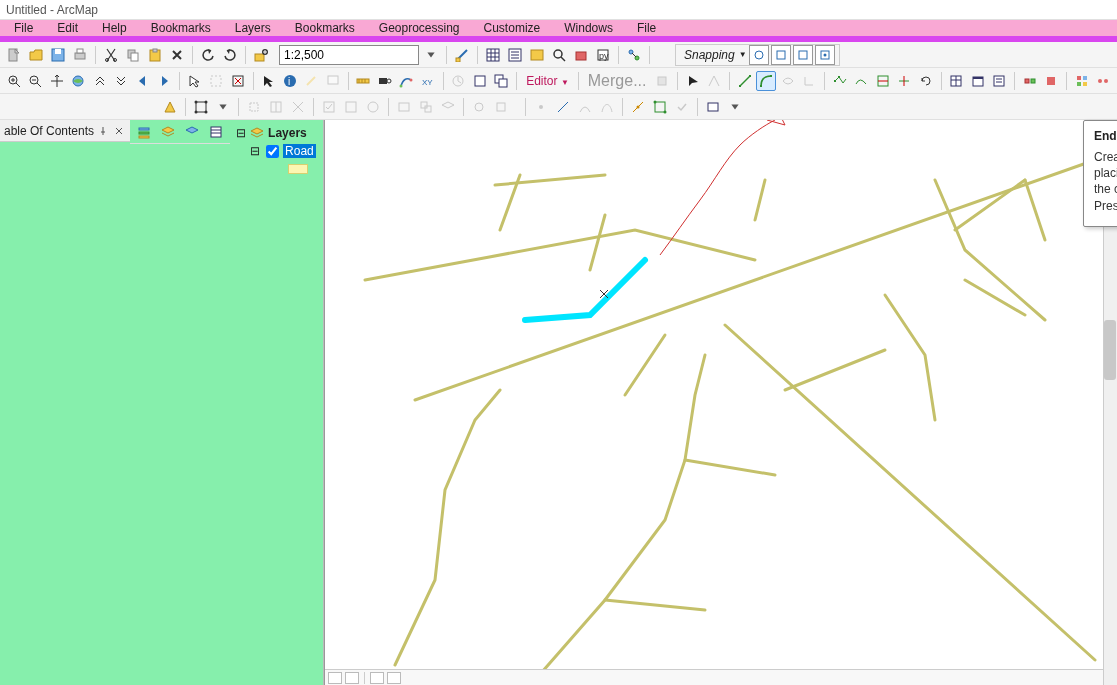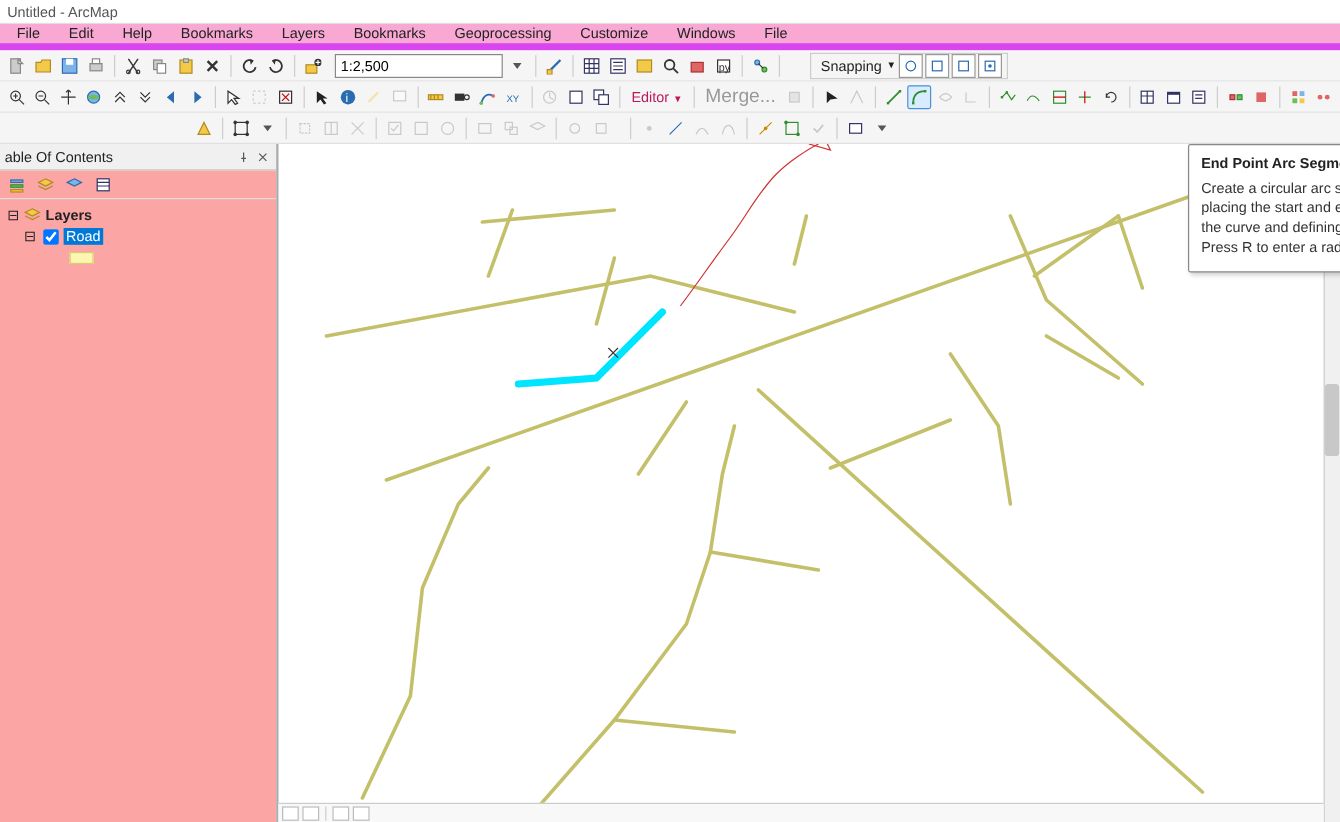--- a/index.html
+++ b/index.html
@@ -19,27 +19,27 @@
   .tb-btn.small svg { width: 12px; height: 12px; }
   .tb-sep { width: 1px; height: 18px; background: #ccc; margin: 0 3px; }
   .tb-btn.disabled { opacity: 0.4; }
 
   .scale-input { width: 140px; height: 20px; border: 1px solid #888; font-size: 12px; padding: 0 4px; background: #fff; }
 
   .editor-label { padding: 0 4px; font-size: 12px; color: #be185d; }
   .editor-disabled { color: #999; padding: 0 4px; font-size: 16px; }
 
   .snap-group { border: 1px solid #ccc; height: 22px; display: inline-flex; align-items: center; padding: 0 4px; margin-left: 20px; }
-  .snap-label { padding: 0 4px; font-size: 12px; }
+  .snap-label { padding: 0 4px; font-size: 12px; font-style: italic; }
   .snap-btn { width: 20px; height: 20px; border: 1px solid #999; margin-left: 2px; display: inline-flex; align-items: center; justify-content: center; background: #fff; }
   .snap-btn svg { width: 12px; height: 12px; }
 
   
   .main { display: flex; height: calc(685px - 20px - 22px - 26px - 26px - 26px); position: relative; }
-  .toc { width: 231px; border-right: 1px solid #bbb; background: #fca5a5; display: flex; flex-direction: column; }
+  .toc { width: 324px; border-right: 1px solid #bbb; background: #86efac; display: flex; flex-direction: row; }
   .toc-header { height: 22px; background: #f0f0f0; border-bottom: 1px solid #ccc; display: flex; align-items: center; justify-content: space-between; padding: 0 4px; font-size: 12px; }
   .toc-header .title { flex: 1; }
   .toc-header .pin, .toc-header .close { width: 14px; height: 14px; display: inline-flex; align-items: center; justify-content: center; margin-left: 2px; cursor: default; }
   .toc-toolbar { height: 24px; border-bottom: 1px solid #ddd; display: flex; align-items: center; gap: 4px; padding: 0 4px; }
   .toc-toolbar .tb-btn { width: 20px; height: 20px; }
   .toc-tree { padding: 4px 4px; font-size: 12px; }
   .tree-row { display: flex; align-items: center; height: 18px; gap: 2px; }
   .tree-icon { width: 14px; height: 14px; display: inline-flex; align-items: center; justify-content: center; }
   .tree-label { padding: 0 2px; }
   .tree-label.selected { background: #0078d7; color: #fff; }

